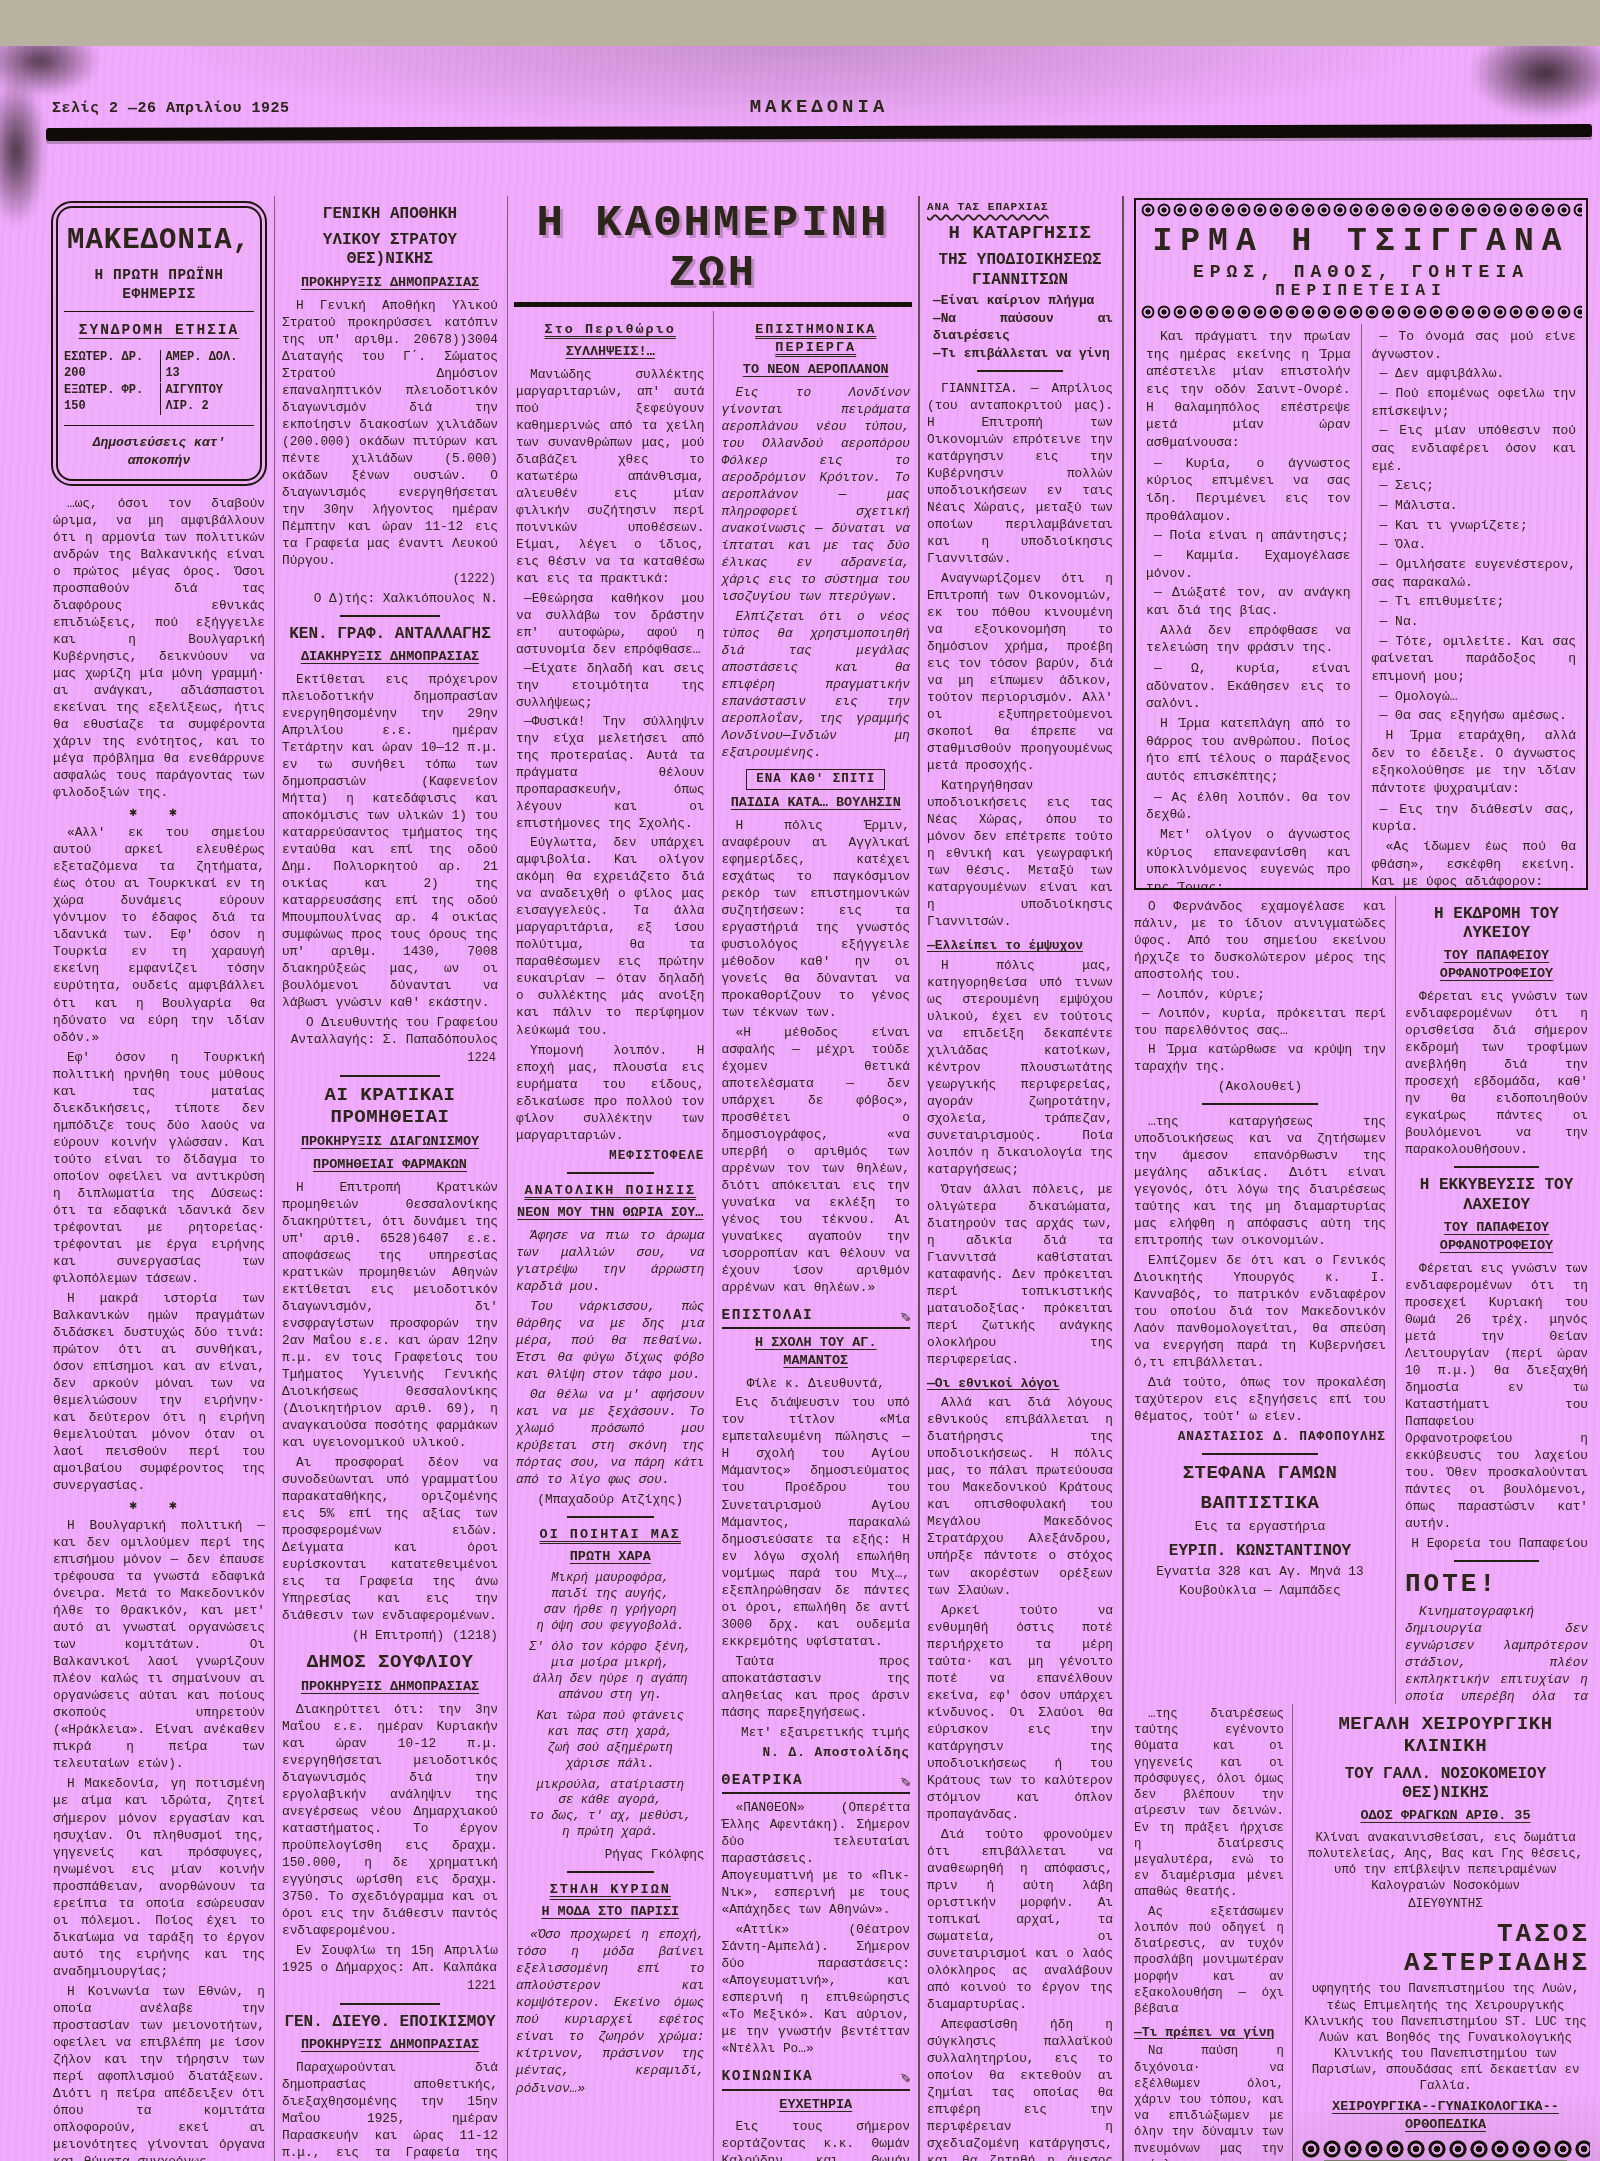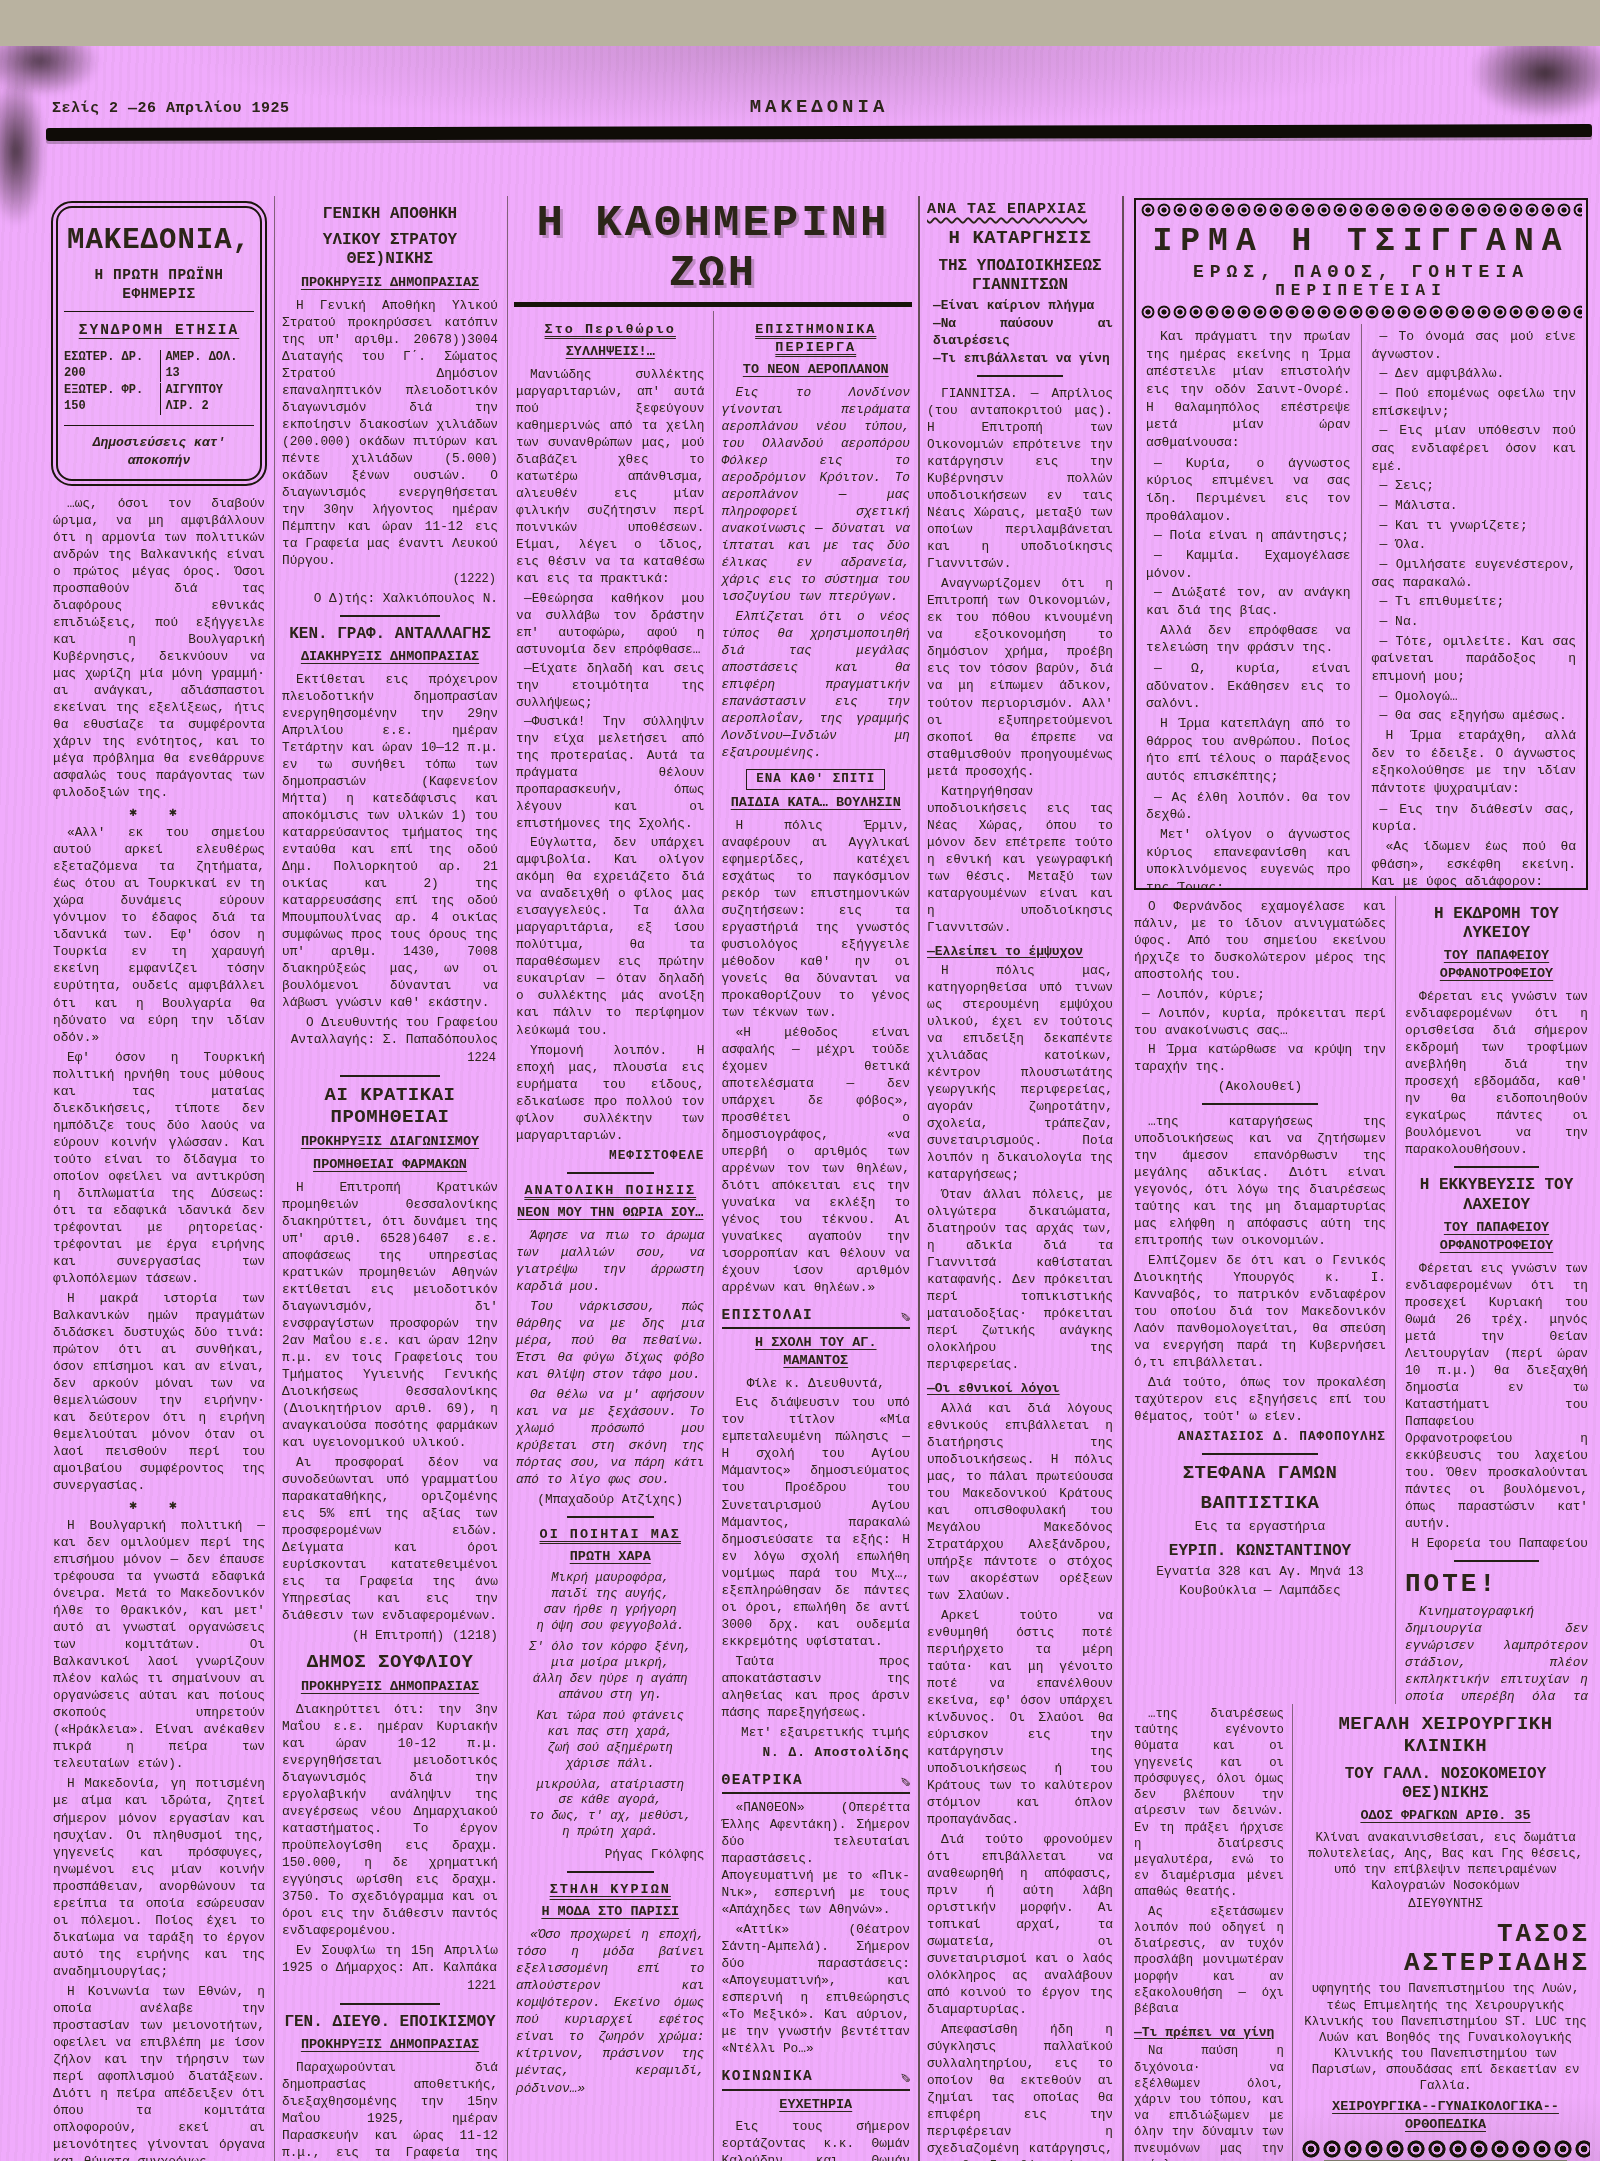--- a/index.html
+++ b/index.html
@@ -69,21 +69,21 @@
   .b-poem{text-align:center;font-style:italic;font-size:12.3px;margin:5px 0;white-space:pre-line;line-height:1.3;}
   .b-cen{text-align:center;margin:2px 0;}
   .b-sig{text-align:right;margin:1px 0 3px;}
   .b-bold{font-weight:bold;letter-spacing:1px;}
   .b-num{text-align:right;font-size:12px;margin:0 2px 2px 0;}
   .b-rule{width:46%;height:2px;background:#241f15;margin:8px auto;}
   .b-stars{text-align:center;letter-spacing:12px;font-size:13px;margin:3px 0;}
   .b-bull{font-weight:bold;font-size:12.8px;margin:1px 0 1px 6px;}
 
   
-  .prov-kick{font-size:15px;font-weight:bold;letter-spacing:1px;margin:2px 0 6px;
+  .prov-kick{font-size:11px;font-weight:bold;letter-spacing:1px;margin:2px 0 6px;
         text-decoration:underline wavy 1.5px;text-underline-offset:4px;}
 
   
   .novel{height:688px;border:2px solid #1a150c;margin:2px 2px 6px;display:flex;flex-direction:column;overflow:hidden;background:rgba(255,255,255,.04);}
   .orn{height:17px;flex:none;background:
         radial-gradient(circle at 8px 8px,#1a150c 2.2px,transparent 3px),
         radial-gradient(circle at 8px 8px,transparent 4.2px,#1a150c 4.8px 6px,transparent 6.8px);
         background-size:16px 16px;background-repeat:repeat-x;margin:2px 4px;}
   .novel-title{font-size:33px;font-weight:bold;text-align:center;letter-spacing:8px;margin-top:2px;}
   .novel-sub{font-size:18px;font-weight:bold;text-align:center;letter-spacing:6px;margin-top:2px;}
@@ -321,21 +321,21 @@
               <p class="b-p">Η Ίρμα εταράχθη, αλλά δεν το έδειξε. Ο άγνωστος εξηκολούθησε με την ιδίαν πάντοτε ψυχραιμίαν:</p>
               <p class="b-d">— Εις την διάθεσίν σας, κυρία.</p>
               <p class="b-p">«Ας ίδωμεν έως πού θα φθάση», εσκέφθη εκείνη. Και με ύφος αδιάφορον:</p>
             </div>
         </div>
       </div>
       <div class="rl-row1">
         <div class="rl-left">
             <p class="b-p">Ο Φερνάνδος εχαμογέλασε και πάλιν, με το ίδιον αινιγματώδες ύφος. Από του σημείου εκείνου ήρχιζε το δυσκολώτερον μέρος της αποστολής του.</p>
             <p class="b-d">— Λοιπόν, κύριε;</p>
-            <p class="b-d">— Λοιπόν, κυρία, πρόκειται περί του ανακοίνωσις σας…</p>
+            <p class="b-d">— Λοιπόν, κυρία, πρόκειται περί του παρελθόντος σας…</p>
             <p class="b-p">Η Ίρμα κατώρθωσε να κρύψη την ταραχήν της.</p>
             <div class="b-cen">(Ακολουθεί)</div>
             <div class="b-rule"></div>
             <p class="b-p">…της καταργήσεως της υποδιοικήσεως και να ζητήσωμεν την άμεσον επανόρθωσιν της μεγάλης αδικίας. Διότι είναι γεγονός, ότι λόγω της διαιρέσεως ταύτης και της μη διαμαρτυρίας μας ελήφθη η απόφασις αύτη της επιτροπής των οικονομιών.</p>
             <p class="b-p">Ελπίζομεν δε ότι και ο Γενικός Διοικητής Υπουργός κ. Ι. Κανναβός, το πατρικόν ενδιαφέρον του οποίου διά τον Μακεδονικόν Λαόν πανθομολογείται, θα σπεύση να ενεργήση παρά τη Κυβερνήσει ό,τι επιβάλλεται.</p>
             <p class="b-p">Διά τούτο, όπως τον προκαλέση ταχύτερον εις εξηγήσεις επί του θέματος, τούτ' ω είεν.</p>
             <div class="b-sig b-bold">ΑΝΑΣΤΑΣΙΟΣ Δ. ΠΑΦΟΠΟΥΛΗΣ</div>
             <div class="b-rule"></div>
             <div class="b-h1">ΣΤΕΦΑΝΑ ΓΑΜΩΝ</div>
             <div class="b-h1">ΒΑΠΤΙΣΤΙΚΑ</div>

